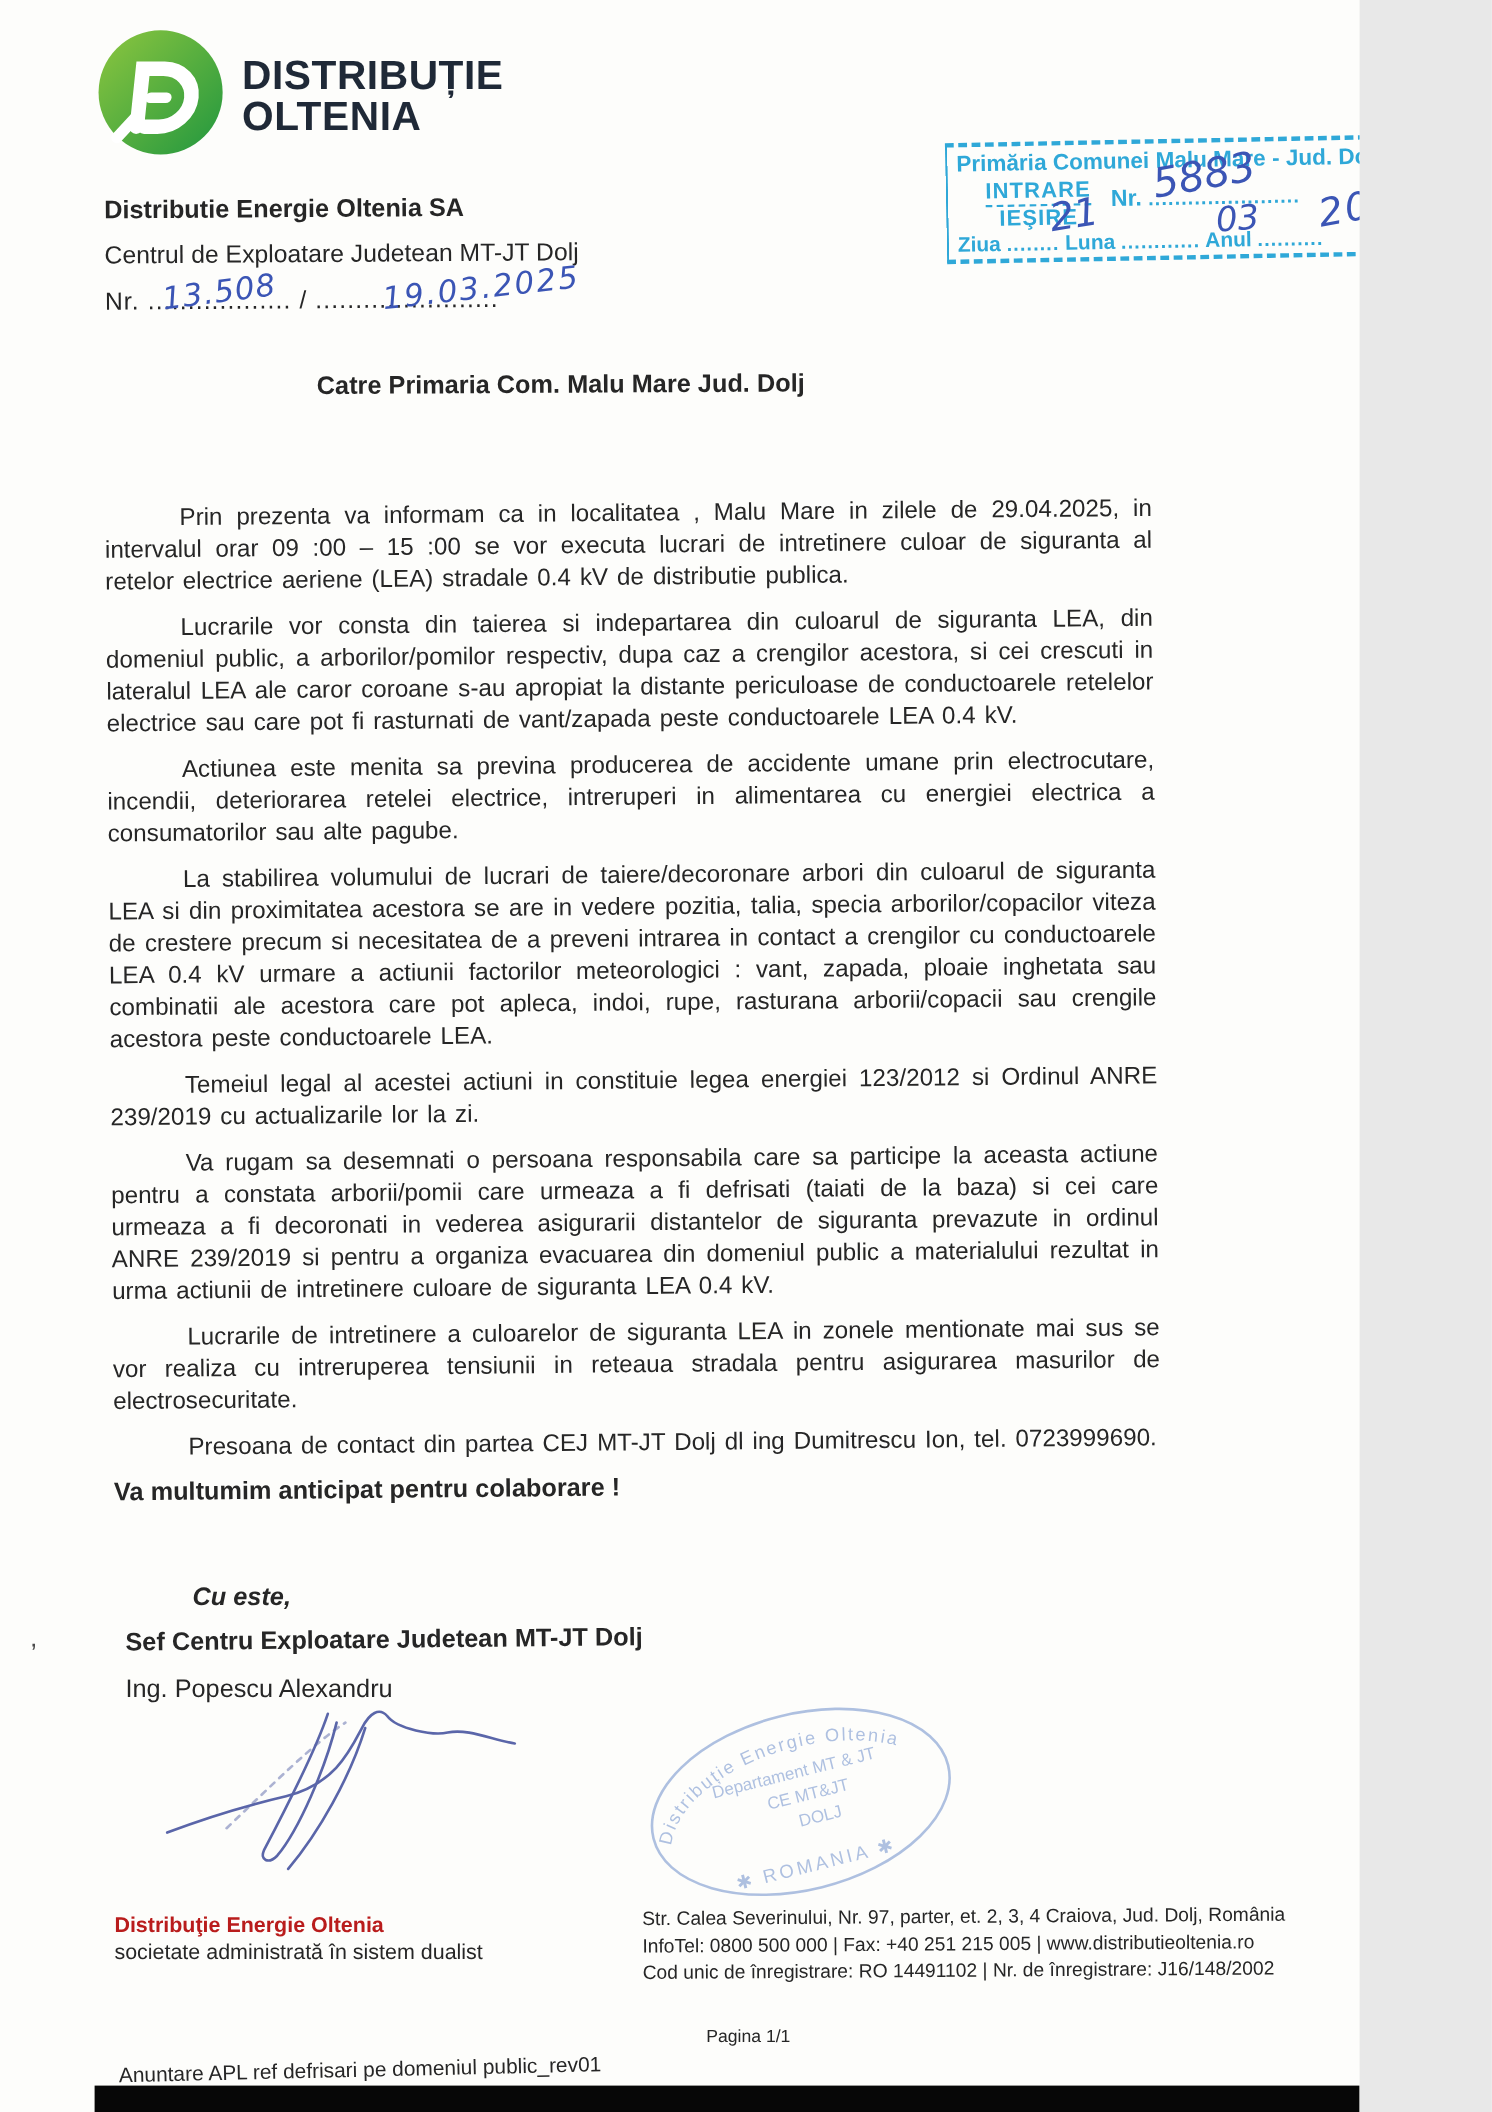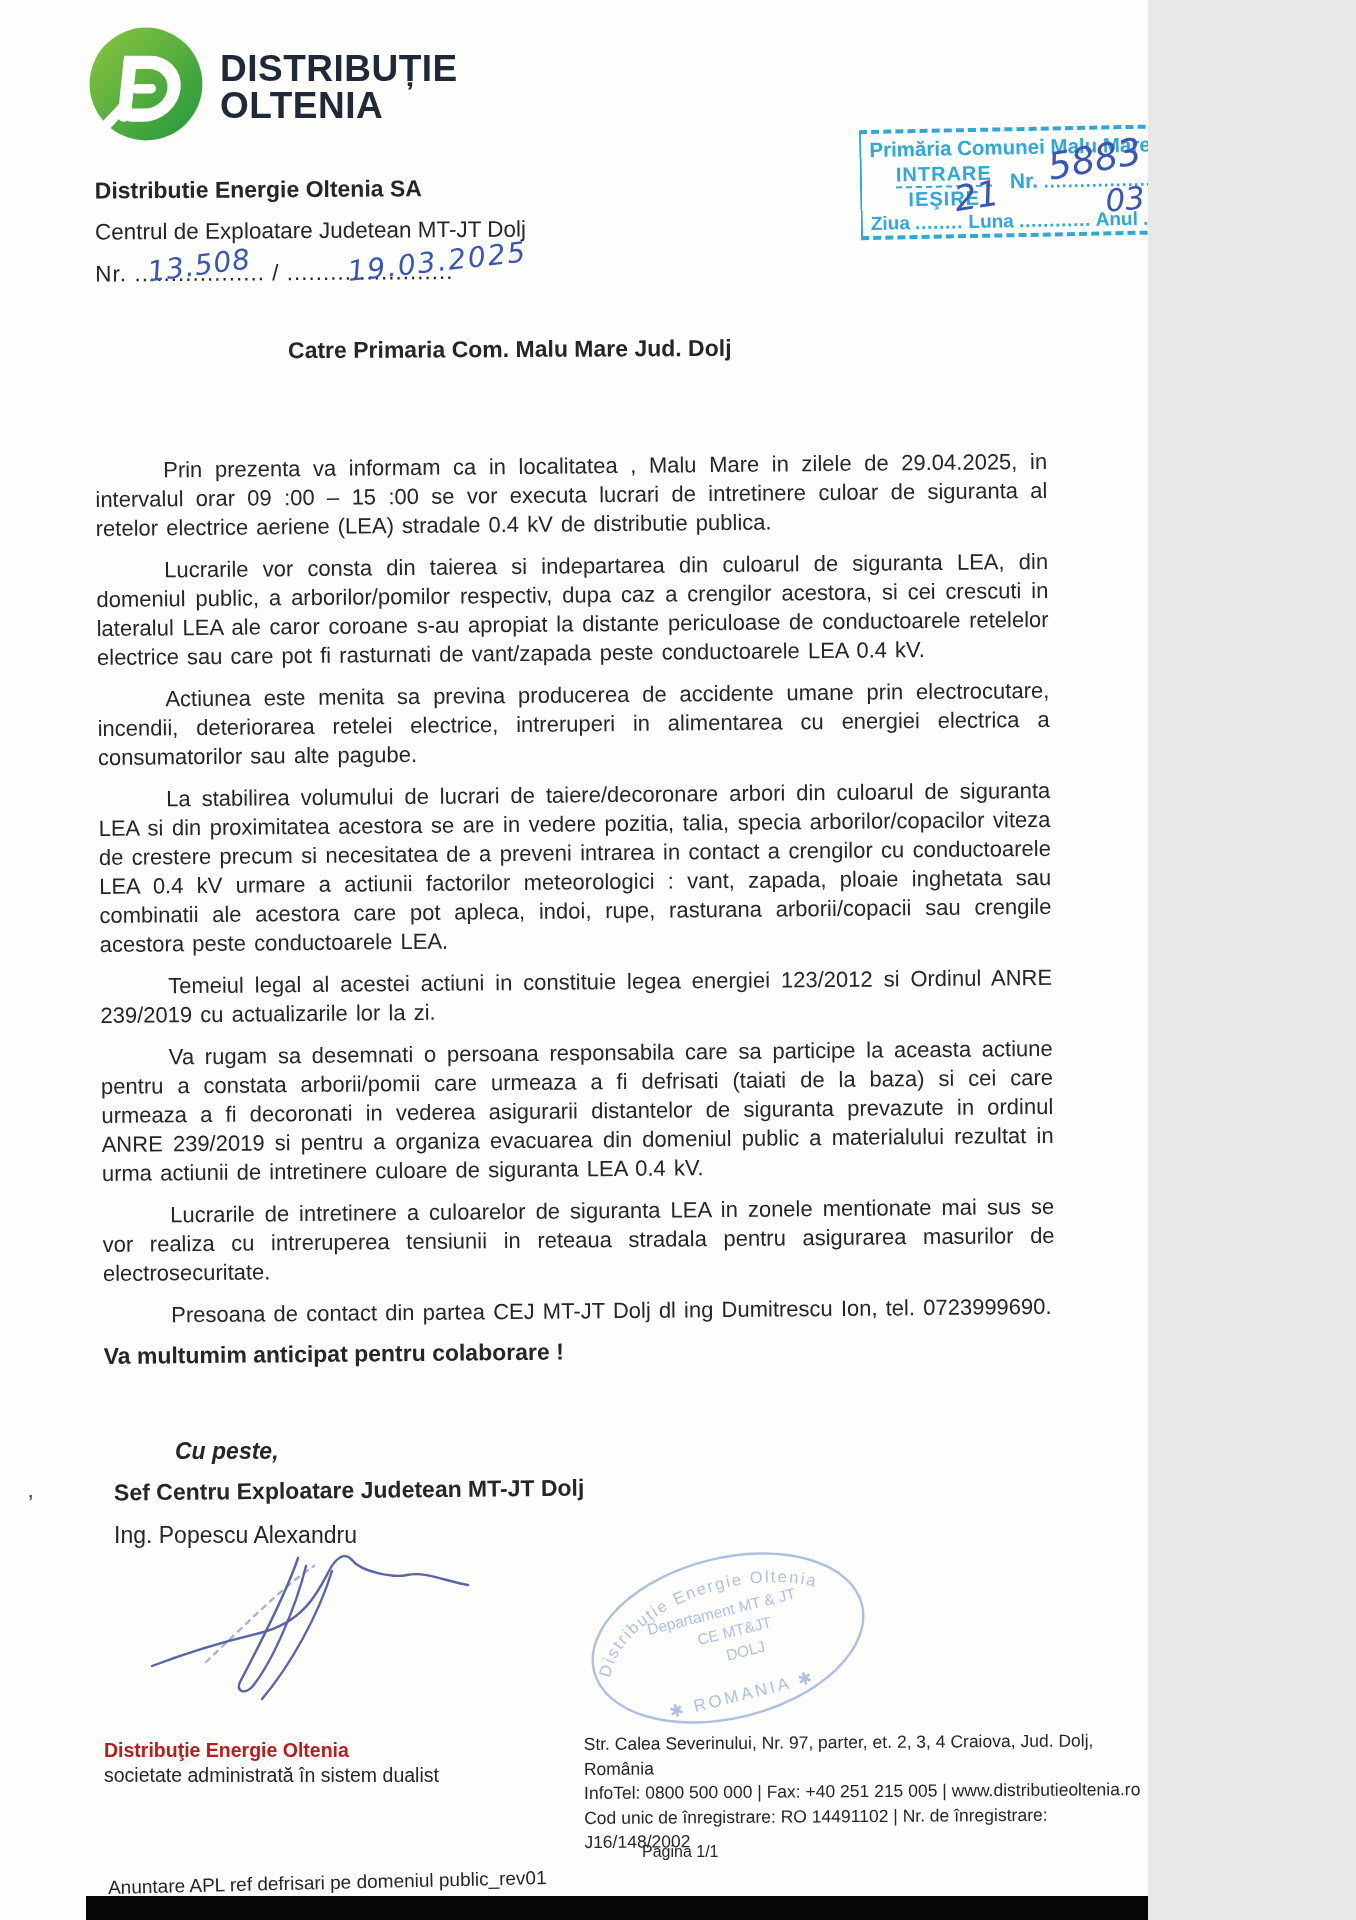--- a/index.html
+++ b/index.html
@@ -1,16 +1,16 @@
 <!DOCTYPE html>
 <html><head>
 <meta charset="utf-8">
 <style>
   html,body{margin:0;padding:0;background:#e8e8e8;}
-  .page{position:relative;width:1148px;height:1920px;background:#fdfdfb;overflow:hidden;
+  .page{position:relative;width:1236px;height:1920px;background:#fdfdfb;overflow:hidden;
         font-family:"Liberation Sans",sans-serif;color:#262626;}
   
   .logo{position:absolute;left:86px;top:24px;display:flex;align-items:center;}
   .logo svg{width:120px;height:120px;}
   .wordmark{margin-left:14px;font-weight:bold;font-size:37px;line-height:37px;
             color:#1f2937;letter-spacing:.5px;margin-top:6px;}
   
   .sender{position:absolute;left:95px;top:176px;transform:rotate(-.4deg);}
   .company{font-weight:bold;font-size:23px;}
   .dept{font-size:22.5px;margin-top:15px;}
@@ -130,21 +130,21 @@
     <p>Lucrarile vor consta din taierea si indepartarea din culoarul de siguranta LEA, din domeniul public, a  arborilor/pomilor respectiv, dupa caz a crengilor acestora, si cei crescuti in lateralul LEA ale caror coroane s-au apropiat la distante periculoase de conductoarele retelelor electrice sau care pot fi rasturnati de vant/zapada peste conductoarele LEA 0.4 kV.</p>
     <p>Actiunea este menita sa previna producerea de accidente umane prin electrocutare, incendii, deteriorarea retelei electrice, intreruperi in alimentarea cu energiei electrica a consumatorilor sau alte pagube.</p>
     <p>La stabilirea volumului de  lucrari de taiere/decoronare arbori din culoarul de siguranta LEA si din proximitatea acestora se are in vedere pozitia, talia, specia arborilor/copacilor viteza de crestere precum si necesitatea de a preveni intrarea in contact a crengilor cu conductoarele LEA 0.4 kV urmare a actiunii factorilor meteorologici : vant, zapada, ploaie inghetata sau combinatii ale acestora care pot apleca, indoi, rupe, rasturana arborii/copacii sau crengile acestora peste conductoarele LEA.</p>
     <p>Temeiul legal al acestei actiuni in constituie legea energiei 123/2012 si Ordinul ANRE 239/2019 cu actualizarile lor la zi.</p>
     <p>Va rugam sa desemnati o persoana responsabila care sa participe la aceasta actiune pentru a constata arborii/pomii care urmeaza a fi defrisati (taiati de la baza) si cei care urmeaza a fi decoronati in vederea asigurarii distantelor de siguranta prevazute in ordinul ANRE 239/2019 si pentru a organiza evacuarea din domeniul public a materialului rezultat in urma actiunii de intretinere culoare de siguranta LEA 0.4 kV.</p>
     <p>Lucrarile de intretinere a culoarelor de siguranta LEA in zonele mentionate mai sus se vor realiza cu intreruperea tensiunii in reteaua stradala pentru asigurarea masurilor de electrosecuritate.</p>
     <p>Presoana de contact din partea CEJ MT-JT Dolj dl ing Dumitrescu Ion, tel. 0723999690.</p>
     <div class="thanks">Va multumim anticipat pentru colaborare !</div>
   </div>
 
-  <div class="salut">Cu peste,</div>
+  <div class="salut">Cu este,</div>
   <div class="role">Sef Centru Exploatare Judetean MT-JT Dolj</div>
   <div class="name">Ing. Popescu Alexandru</div>
 
   <svg class="sig" viewBox="0 0 340 165">
     <g fill="none" stroke="#44519e" stroke-width="2.4" stroke-linecap="round" opacity=".88">
       <path d="M6 122 C48 106 84 96 114 89 C158 78 172 48 183 27 C190 13 199 8 206 16 C215 28 248 34 261 31 C280 27 302 38 322 41"></path>
       <path d="M152 14 C140 50 114 100 94 138 C90 147 98 151 106 143 C126 119 150 63 160 22"></path>
       <path d="M186 27 C172 72 144 122 116 155"></path>
       <path d="M60 118 C100 80 140 40 168 22" stroke-dasharray="5 6" opacity=".5"></path>
     </g>

